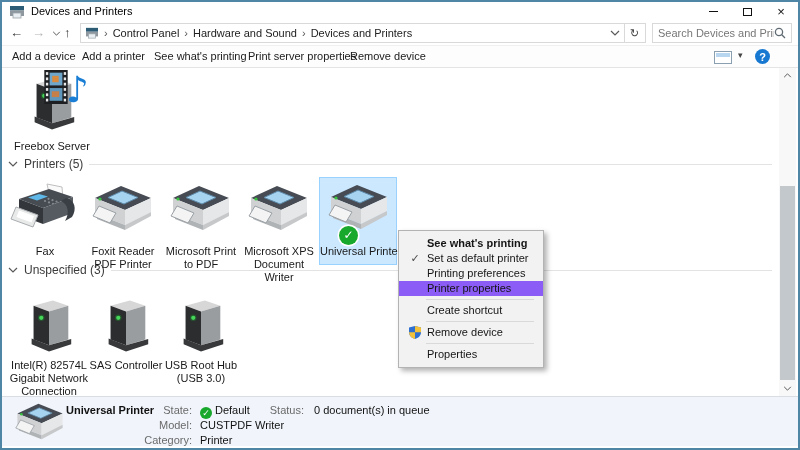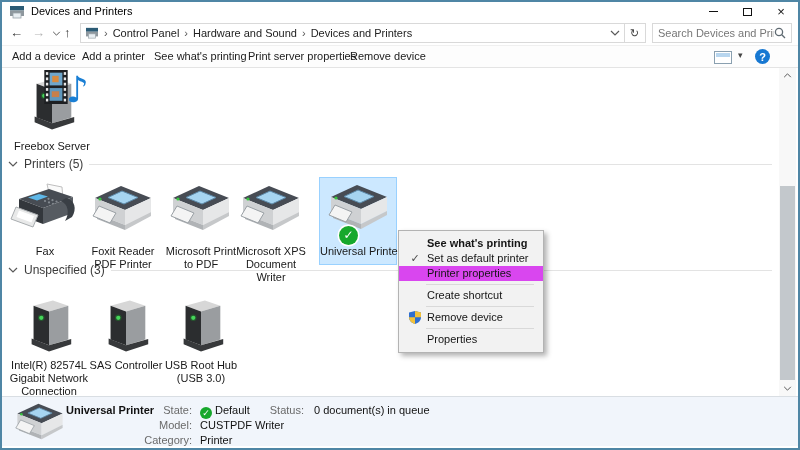--- a/index.html
+++ b/index.html
@@ -69,21 +69,21 @@
   
   .vscroll { left:777px; top:66px; width:17px; height:328px; background:#f8f8f8; }
   .sb-arrow { position:absolute; left:0; width:17px; height:15px; display:flex; align-items:center; justify-content:center; }
   .sb-thumb { position:absolute; left:1px; width:15px; background:#c3c8cc; }
 
   
   .cmenu { left:396px; top:228px; width:146px; background:#f2f2f2; border:1px solid #b3b3b3;
            box-shadow:3px 3px 5px rgba(0,0,0,0.3); padding:5px 0; z-index:10; }
   .mi { position:relative; height:15px; line-height:15px; padding-left:28px; color:#151515; white-space:nowrap; }
   .mi.bold { font-weight:bold; }
-  .mi.hover { background:#d946ef; }
+  .mi.hover { background:#8b5cf6; }
   .mi .gutter { position:absolute; left:7px; top:0; width:18px; height:15px; display:flex; align-items:center; justify-content:center; }
   .m-sep { height:1px; background:#d9d9d9; margin:3px 9px 3px 27px; }
   .m-check { color:#4a4a4a; font-family:"DejaVu Sans",sans-serif; font-size:11px; }
 
   
   .details { left:0; top:394px; right:0; height:50px; background:#f1f5fb; border-top:1px solid #d9dee3; }
   .d-name { left:64px; top:7px; font-weight:bold; color:#111; }
   .d-label { position:absolute; width:70px; text-align:right; color:#6a6a6a; }
   .d-value { position:absolute; color:#111; }
   .d-check { display:inline-block; width:12px; height:12px; border-radius:50%; background:#17a82c; color:#fff;
@@ -267,21 +267,21 @@
           <use href="#i-printer" xlink:href="#i-printer"></use>
         </svg>
       <span class="dev-label">Foxit Reader PDF Printer</span>
     </div>
     <div class="dev-item p-item" style="left:160px">
       <svg class="abs" style="left:7px;top:8px" width="64" height="52">
           <use href="#i-printer" xlink:href="#i-printer"></use>
         </svg>
       <span class="dev-label">Microsoft Print to PDF</span>
     </div>
-    <div class="dev-item p-item" style="left:230px">
+    <div class="dev-item p-item" style="left:238px">
       <svg class="abs" style="left:7px;top:8px" width="64" height="52">
           <use href="#i-printer" xlink:href="#i-printer"></use>
         </svg>
       <span class="dev-label">Microsoft XPS Document Writer</span>
     </div>
     <div class="dev-item p-item selected" style="left:317px">
       <svg class="abs" style="left:7px;top:6px" width="64" height="52">
           <use href="#i-printer" xlink:href="#i-printer"></use>
         </svg>
       <span class="badge" style="left:19px;top:48px">✓</span>
@@ -329,20 +329,21 @@
         </svg>
       </span>
   </div>
 
   <div class="abs cmenu">
     <div class="mi bold"><span>See what's printing</span></div>
     <div class="mi">
       <span class="gutter m-check">✓</span>
       <span>Set as default printer</span>
     </div>
+    <div class="mi"><span>Printing preferences</span></div>
     <div class="mi hover"><span>Printer properties</span></div>
     <div class="m-sep"></div>
     <div class="mi"><span>Create shortcut</span></div>
     <div class="m-sep"></div>
     <div class="mi">
       <span class="gutter">
           <svg width="12" height="13">
             <use href="#i-shield" xlink:href="#i-shield"></use>
           </svg>
         </span>

